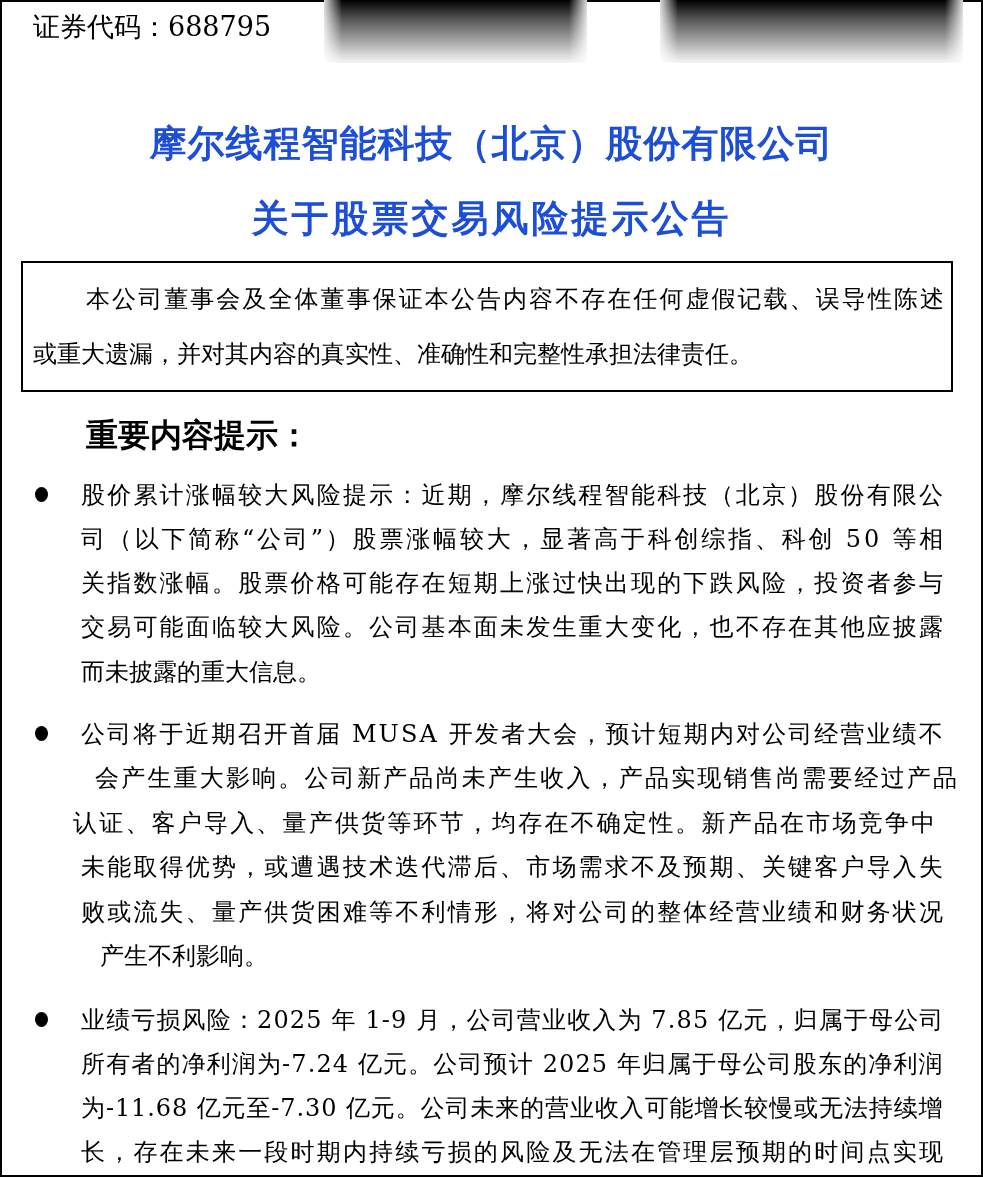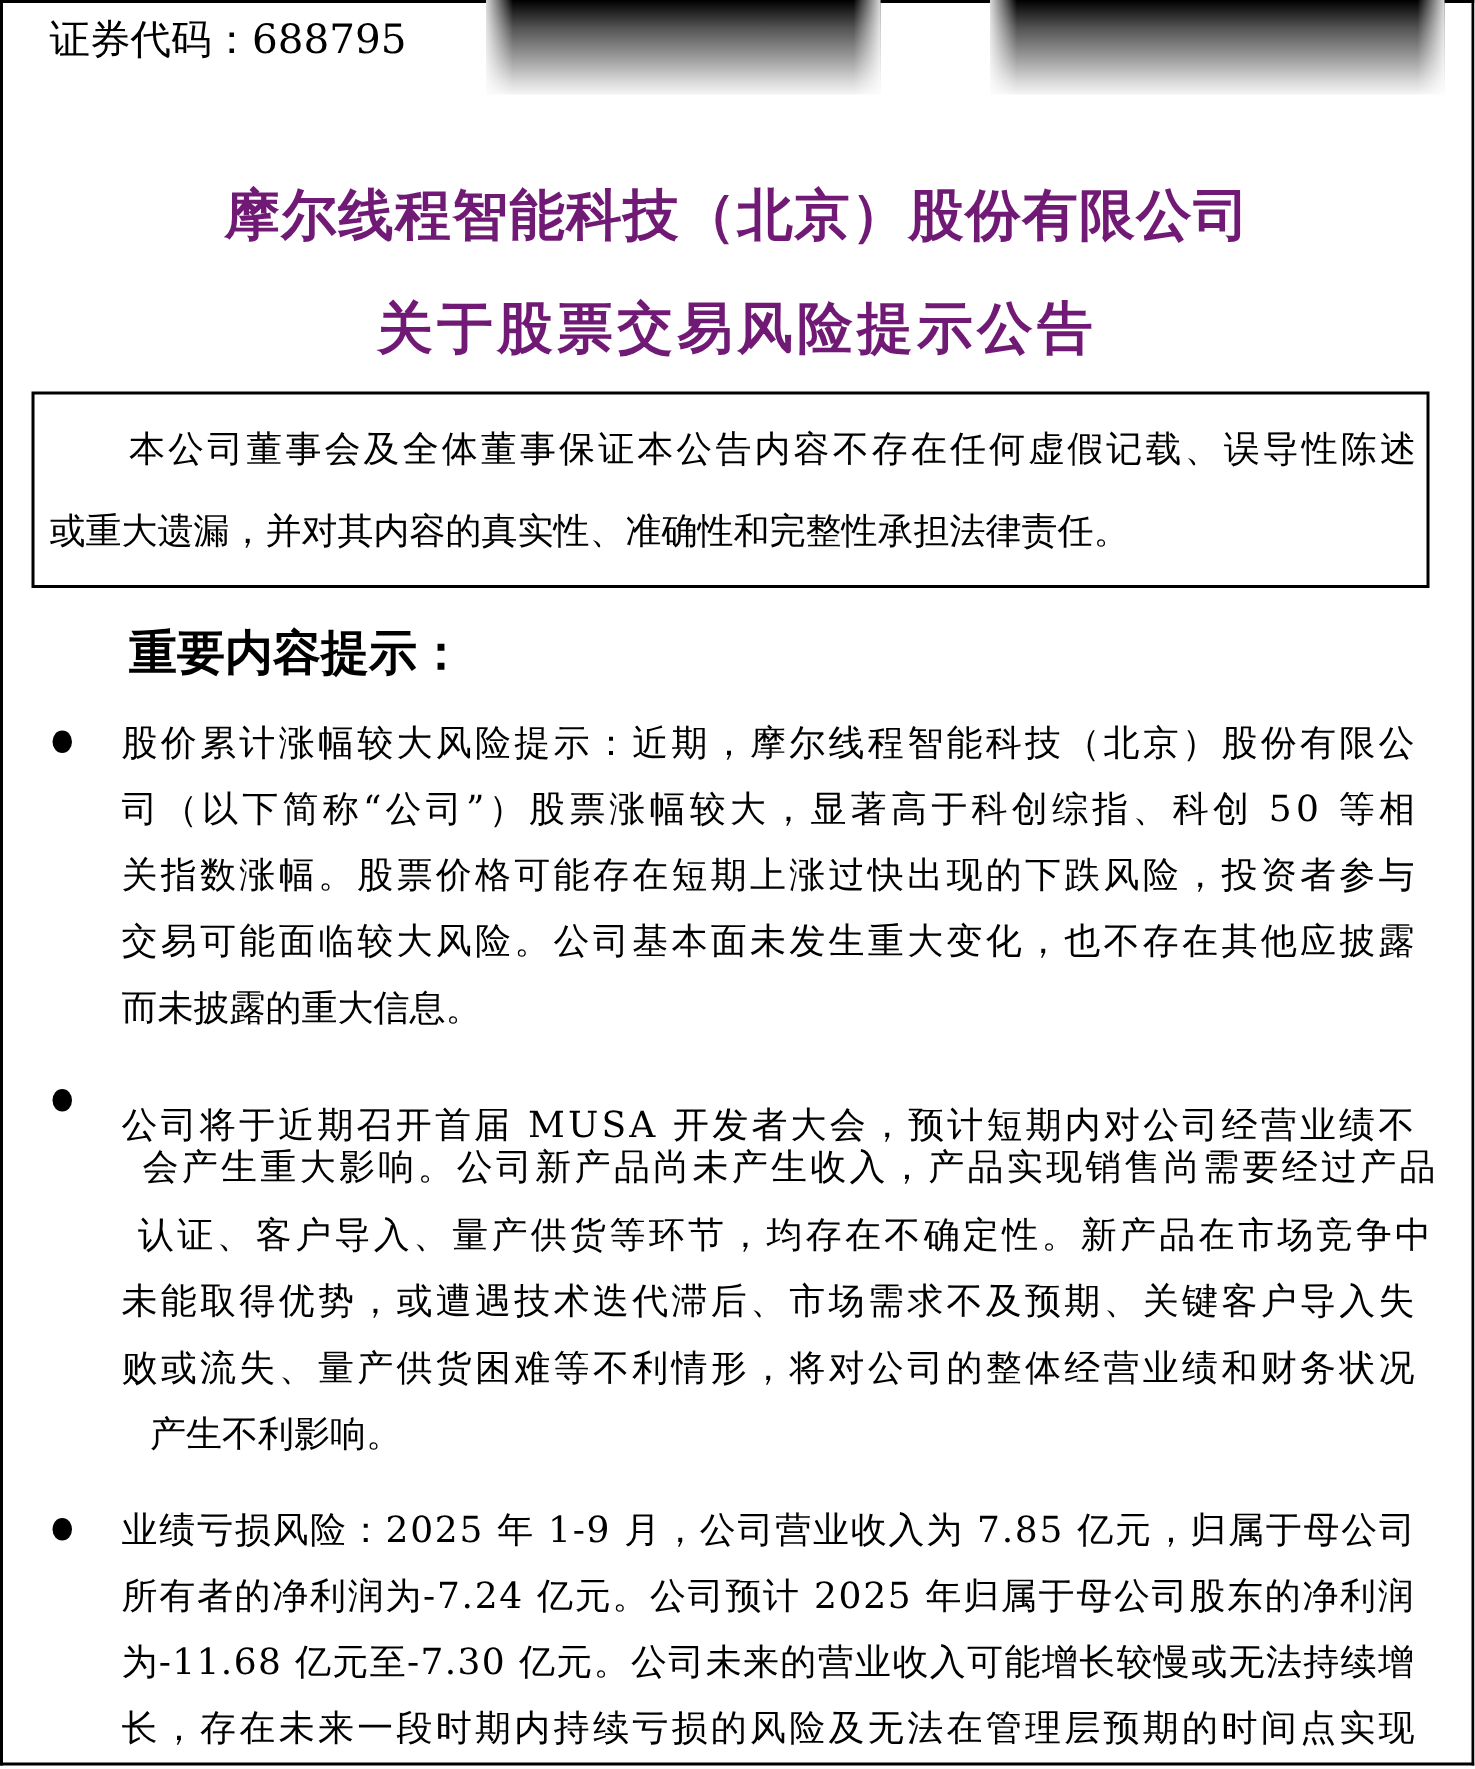--- a/index.html
+++ b/index.html
@@ -8,21 +8,21 @@
   .frame { position: absolute; left: 0; top: 0; width: 979px; height: 1175px;
            border: 2px solid #000; border-top: none; }
   .frame-top { position: absolute; left: 0; top: 0; width: 983px; height: 2px; background: #000; }
   .stock-code { position: absolute; left: 33px; top: 12px; font-size: 27px; line-height: 30px;
                 letter-spacing: 0px; white-space: nowrap; }
   .redact { position: absolute; top: 0; height: 63px;
             background: linear-gradient(to bottom, #000 0%, #555 30%, #999 60%, #dcdcdc 88%, #f4f4f4 100%); }
   .redact::before, .redact::after { content: ""; position: absolute; top: 0; bottom: 0; width: 18px; }
   .redact::before { left: 0; background: linear-gradient(to right, rgba(255,255,255,0.85), rgba(255,255,255,0)); }
   .redact::after { right: 0; background: linear-gradient(to left, rgba(255,255,255,0.85), rgba(255,255,255,0)); }
-  .title { position: absolute; left: 0; width: 983px; text-align: center; color: #701a75;
+  .title { position: absolute; left: 0; width: 983px; text-align: center; color: #1d4ed8;
            font-family: "DejaVu Sans", "Liberation Sans", sans-serif; font-weight: bold;
            font-size: 37px; line-height: 44px; white-space: nowrap; }
   .title.l1 { top: 122px; letter-spacing: 1px; }
   .title.l2 { top: 197px; letter-spacing: 3px; }
   .disclaimer-box { position: absolute; left: 21px; top: 261px; width: 928px; height: 127px;
                     border: 2px solid #000; }
   .line { position: absolute; font-size: 24px; line-height: 30px; white-space: nowrap;
           text-align: justify; text-align-last: justify; }
   .line.last { text-align-last: left; }
   .heading { position: absolute; left: 86px; top: 420px; font-size: 32px; line-height: 30px;
@@ -50,23 +50,23 @@
 <div class="heading">重要内容提示：</div>
 
 <div class="bullet" style="left:35px;top:487px;"></div>
 <div class="line" style="left: 81px; top: 480px; width: 862px; letter-spacing: 2.1875px; text-align-last: left;">股价累计涨幅较大风险提示：近期，摩尔线程智能科技（北京）股份有限公</div>
 <div class="line" style="left: 81px; top: 524px; width: 862px; letter-spacing: 2.82353px; text-align-last: left;">司（以下简称“公司”）股票涨幅较大，显著高于科创综指、科创 50 等相</div>
 <div class="line" style="left: 81px; top: 568px; width: 862px; letter-spacing: 2.1875px; text-align-last: left;">关指数涨幅。股票价格可能存在短期上涨过快出现的下跌风险，投资者参与</div>
 <div class="line" style="left: 81px; top: 612px; width: 862px; letter-spacing: 2.1875px; text-align-last: left;">交易可能面临较大风险。公司基本面未发生重大变化，也不存在其他应披露</div>
 <div class="line last" style="left:81px;top:657px;width:862px;">而未披露的重大信息。</div>
 
 <div class="bullet" style="left:35px;top:726px;"></div>
-<div class="line" style="left: 81px; top: 719px; width: 862px; letter-spacing: 2.11765px; text-align-last: left; margin-top: 16px;">公司将于近期召开首届 MUSA 开发者大会，预计短期内对公司经营业绩不</div>
+<div class="line" style="left: 81px; top: 719px; width: 862px; letter-spacing: 2.11765px; text-align-last: left;">公司将于近期召开首届 MUSA 开发者大会，预计短期内对公司经营业绩不</div>
 <div class="line" style="left: 95px; top: 763px; width: 862px; letter-spacing: 2.1875px; text-align-last: left;">会产生重大影响。公司新产品尚未产生收入，产品实现销售尚需要经过产品</div>
-<div class="line" style="left: 92px; top: 808px; width: 862px; letter-spacing: 2.1875px; text-align-last: left;">认证、客户导入、量产供货等环节，均存在不确定性。新产品在市场竞争中</div>
+<div class="line" style="left: 73px; top: 808px; width: 862px; letter-spacing: 2.1875px; text-align-last: left;">认证、客户导入、量产供货等环节，均存在不确定性。新产品在市场竞争中</div>
 <div class="line" style="left: 81px; top: 852px; width: 862px; letter-spacing: 2.1875px; text-align-last: left;">未能取得优势，或遭遇技术迭代滞后、市场需求不及预期、关键客户导入失</div>
 <div class="line" style="left: 81px; top: 897px; width: 862px; letter-spacing: 2.1875px; text-align-last: left;">败或流失、量产供货困难等不利情形，将对公司的整体经营业绩和财务状况</div>
 <div class="line last" style="left:64px;top:941px;width:862px;margin-left:36px;">产生不利影响。</div>
 
 <div class="bullet" style="left:35px;top:1012px;"></div>
 <div class="line" style="left: 81px; top: 1005px; width: 862px; letter-spacing: 1.14634px; text-align-last: left;">业绩亏损风险：2025 年 1-9 月，公司营业收入为 7.85 亿元，归属于母公司</div>
 <div class="line" style="left: 81px; top: 1049px; width: 862px; letter-spacing: 1.12821px; text-align-last: left;">所有者的净利润为-7.24 亿元。公司预计 2025 年归属于母公司股东的净利润</div>
 <div class="line" style="left: 81px; top: 1093px; width: 862px; letter-spacing: 0.9px; text-align-last: left;">为-11.68 亿元至-7.30 亿元。公司未来的营业收入可能增长较慢或无法持续增</div>
 <div class="line" style="left: 81px; top: 1137px; width: 862px; letter-spacing: 2.1875px; text-align-last: left;">长，存在未来一段时期内持续亏损的风险及无法在管理层预期的时间点实现</div>
 

